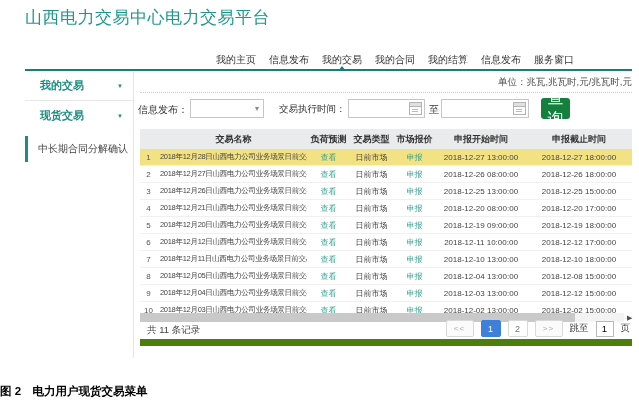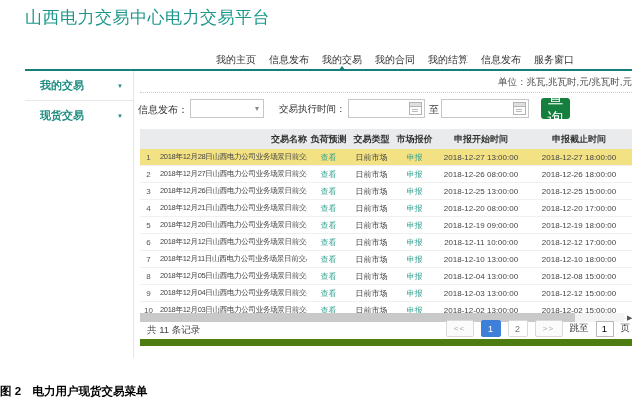--- a/index.html
+++ b/index.html
@@ -40,21 +40,21 @@
   .cal-icon::after{content:"";position:absolute;left:2px;top:6px;width:6px;height:1px;background:#bbb;box-shadow:0 2px 0 #bbb}
   .search-btn{position:absolute;left:541px;top:98px;width:29px;height:21px;background:#15803d;color:#fff;font-size:16px;
     border:none;border-radius:3px;display:flex;align-items:center;justify-content:center;cursor:pointer}
 
   .table{position:absolute;left:140px;top:129px;width:492px}
   .thead{display:flex;height:20px;background:#e9ebec;align-items:center;font-size:9px;color:#333;font-weight:bold}
   .tr{display:flex;height:16px;align-items:center;font-size:8px;color:#444;background:#fff;border-bottom:1px solid #f0f0f0;cursor:default}
   .tr.hl{background:#f3e283}
   .td,.th{text-align:center;overflow:hidden;white-space:nowrap;box-sizing:border-box}
   .c-no{width:17px;flex:none;color:#555}
-  .c-name{width:150px;flex:none;text-align:right;padding-left:3px}
+  .c-name{width:150px;flex:none;text-align:center;padding-left:3px}
   .td.c-name{font-size:7.5px;letter-spacing:-.3px}
   .c-load{width:43px;flex:none}
   .c-type{width:43px;flex:none}
   .c-quote{width:43px;flex:none}
   .c-start{width:90px;flex:none}
   .c-end{flex:1}
   .link{color:#2f9e8e;cursor:pointer}
 
   .hscroll-track{position:absolute;left:140px;top:313px;width:484px;height:9px;background:#f3f3f3}
   .hscroll-thumb{position:absolute;left:0;top:0;width:435px;height:9px;background:#c9c9c9;cursor:grab}
@@ -98,20 +98,21 @@
   <div class="side-group">
     <span>我的交易</span>
     <span class="side-caret">▼</span>
   </div>
   <div class="side-divider"></div>
   <div class="side-group">
     <span>现货交易</span>
     <span class="side-caret">▼</span>
   </div>
   <div class="side-sub-wrap">
+    <div class="side-sub">中长期合同分解确认</div>
   </div>
 </div>
 
 <div class="filter-label lbl-type">信息发布：</div>
 <div class="select">
   <span></span>
   <span class="sel-caret">▾</span>
 </div>
 
 <div class="filter-label lbl-time">交易执行时间：</div>

